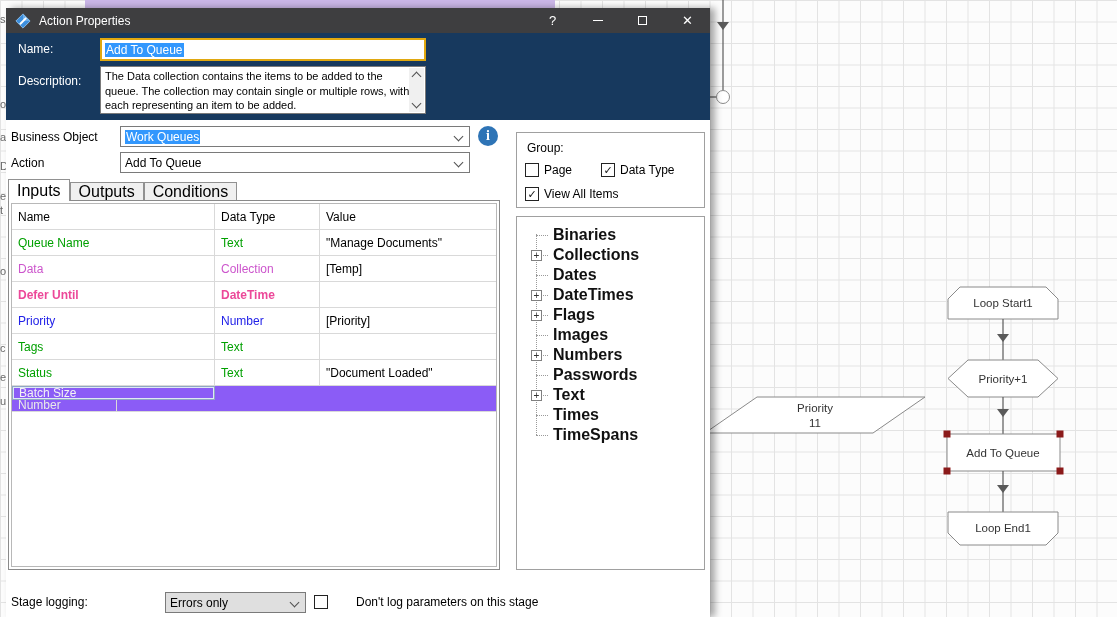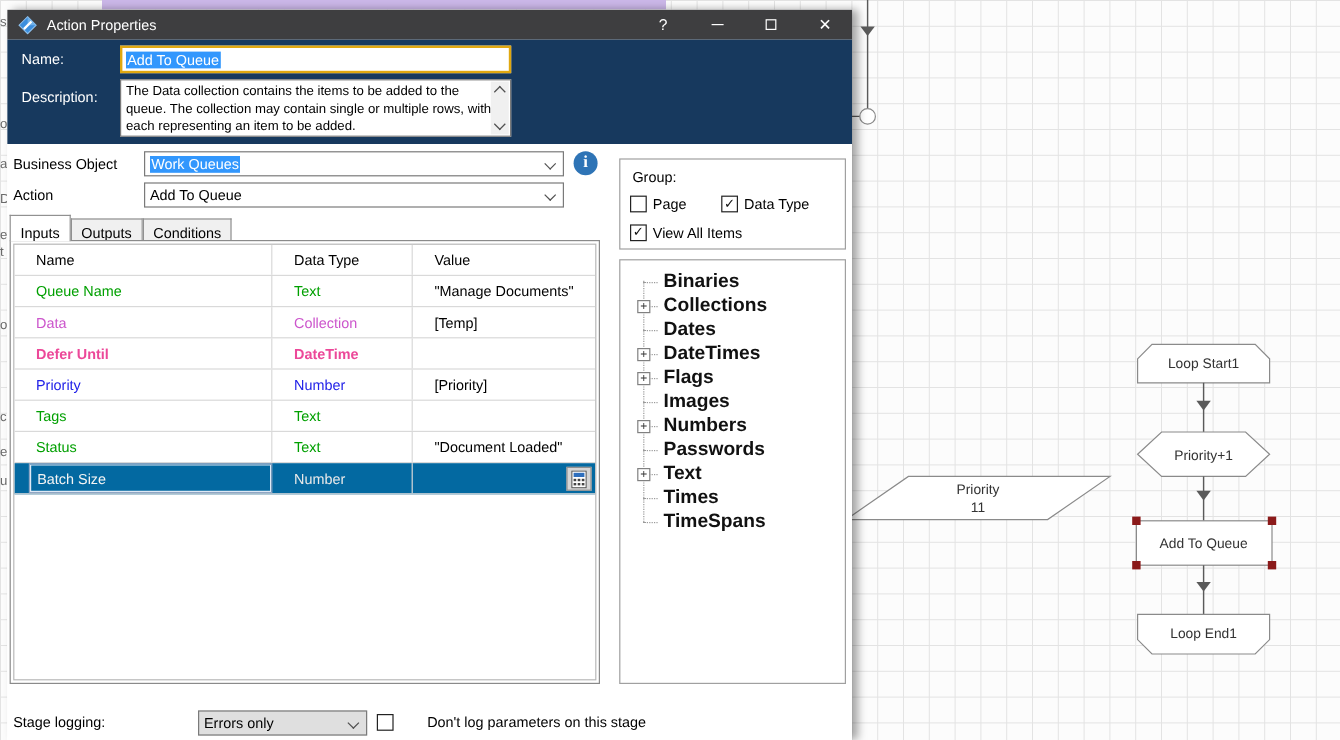--- a/index.html
+++ b/index.html
@@ -47,32 +47,32 @@
   .combo { position:absolute; background:#fff; border:1px solid #7a7a7a; display:flex;
     align-items:center; padding-left:4px; }
   .combo .cchev { position:absolute; right:7px; top:6px; }
   .combo-gray { background:#dfdfdf; }
   .info-ic { position:absolute; left:472px; top:6px; width:20px; height:20px; border-radius:50%;
     background:#2e74b6; color:#fff; font-family:"Liberation Serif",serif; font-weight:bold;
     font-size:14px; display:flex; align-items:center; justify-content:center; }
 
   .tabs { position:absolute; left:2px; top:59px; height:22px; display:flex; align-items:flex-end; }
   .tab { border:1px solid #919191; border-bottom:none; background:#f0f0f0; height:19px;
-    padding:0 8px; display:flex; align-items:flex-end; font-size:12px; }
+    padding:0 8px; display:flex; align-items:center; font-size:16px; }
   .tab.active { background:#fff; height:22px; position:relative; z-index:3; }
 
   .grid-panel { position:absolute; left:2px; top:80px; width:492px; height:370px;
     border:1px solid #8a8a8a; background:#fff; padding:2px; }
   .grid { width:100%; height:100%; border:1px solid #b8b8b8; overflow:hidden; }
   .grow { display:flex; height:26px; border-bottom:1px solid #d9d9d9; }
   .gc { padding-left:6px; display:flex; align-items:center; border-right:1px solid #d9d9d9;
-    overflow:hidden; white-space:nowrap;margin-left:12px; }
+    overflow:hidden; white-space:nowrap; }
   .gc-name { width:203px; } .gc-type { width:105px; } .gc-val { flex:1; border-right:none; position:relative; }
   .t-green { color:#00a000; } .t-magenta { color:#cc55cc; } .t-orange { color:#ec4899;font-weight:bold; } .t-blue { color:#2222e8; }
-  .grow.selected { background:#0369a1; }
+  .grow.selected { background:#8b5cf6;flex-direction:column; }
   .grow.selected .gc-name { border:1px solid #8fa6c4; box-shadow:inset 0 0 0 1px #dfe9f5; color:#f4f4f4; }
   .grow.selected .gc-type { color:#e9e9e9; }
   .calc-btn { position:absolute; right:3px; top:3px; width:21px; height:20px; background:#d6d6d6;
     border:1px solid #8f8f8f; display:flex; align-items:center; justify-content:center; }
 
   .group-panel { position:absolute; left:510px; top:12px; width:189px; height:76px;
     border:1px solid #a0a0a0; background:#fff; }
   .gp-title { position:absolute; left:10px; top:8px; }
   .cb-row { position:absolute; display:flex; align-items:center; }
   .cb { width:14px; height:14px; border:1px solid #222; background:#fff; margin-right:5px;

